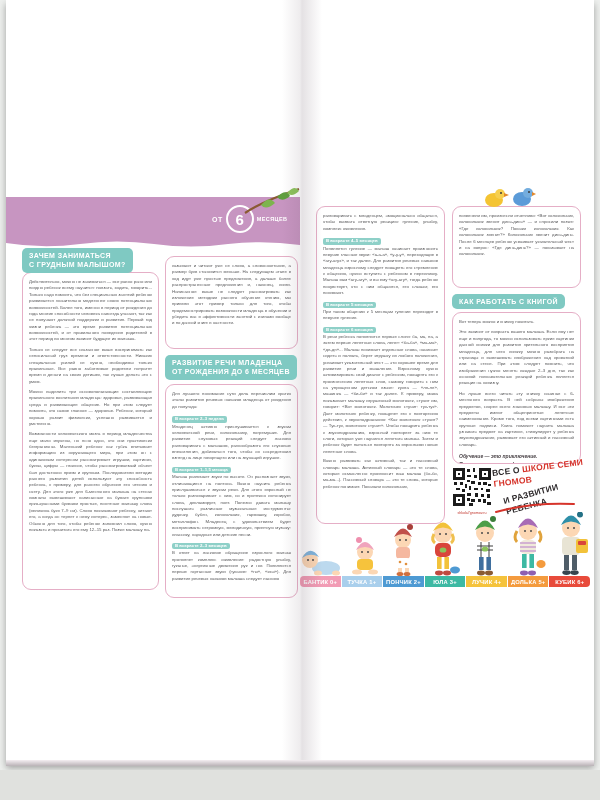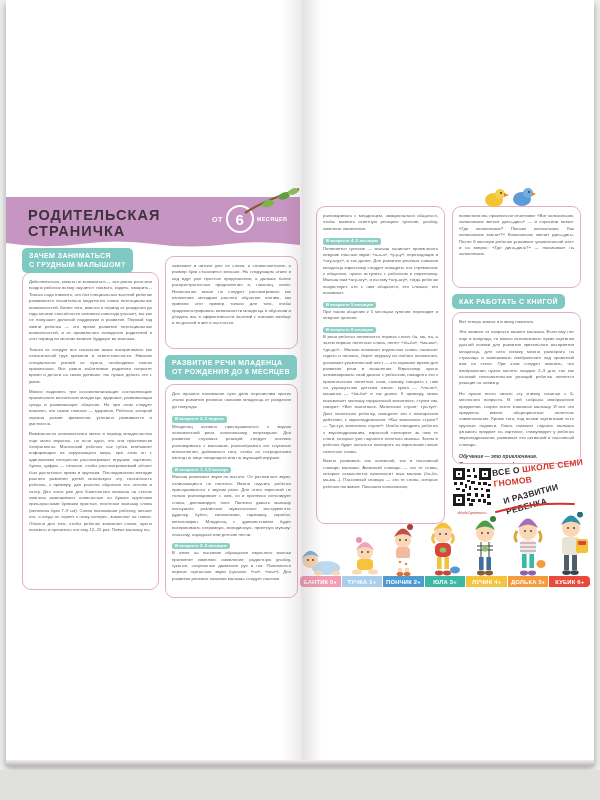--- a/index.html
+++ b/index.html
@@ -61,21 +61,20 @@
 <body>
 
 <div id="screen">
   <div id="book"></div>
 
   <div id="band"></div>
   <svg id="band-wave" viewBox="0 0 294 12" preserveAspectRatio="none">
     <path d="M0,0 L294,0 L294,12 L0,12 Z M0,4 Q37,10 74,5 Q111,0 148,5 Q185,10 222,5 Q258,1 294,6 L294,0 L0,0 Z" fill="none"></path>
     <path d="M0,4 Q37,10 74,5 Q111,0 148,5 Q185,10 222,5 Q258,1 294,6 L294,12 L0,12 Z" fill="#ffffff"></path>
   </svg>
-  <div id="page-title">РОДИТЕЛЬСКАЯ СТРАНИЧКА</div>
   <div id="age-badge">
     <span class="from">ОТ</span>
     <span class="circle">6</span>
     <span class="months">МЕСЯЦЕВ</span>
   </div>
   <svg id="branch" width="58" height="34" viewBox="0 0 58 34">
     <path d="M2,30 Q20,18 56,6" stroke="#8a5a33" stroke-width="2.2" fill="none"></path>
     <path d="M18,22 q8,-10 14,-2 q-9,8 -14,2" fill="#7db44e"></path>
     <path d="M34,14 q9,-9 13,-1 q-8,7 -13,1" fill="#5f9e3e"></path>
     <path d="M44,10 q8,-9 12,-2 q-7,7 -12,2" fill="#8cc35b"></path>

